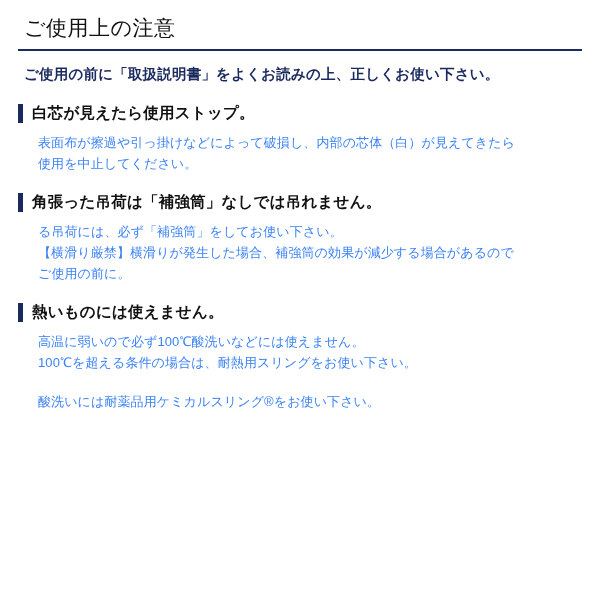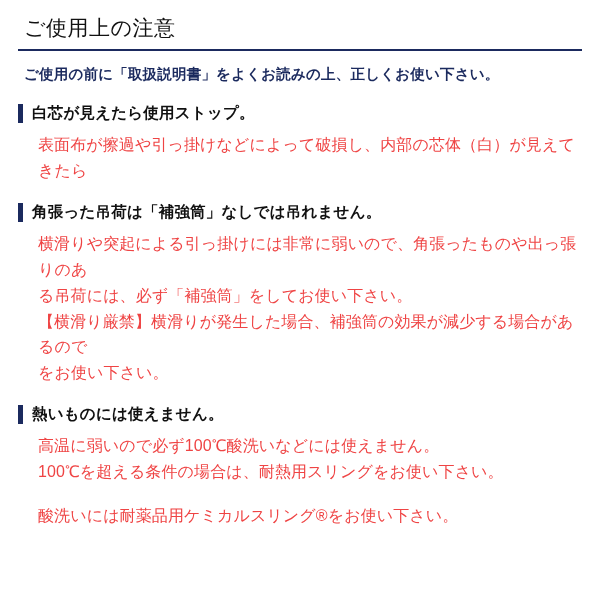--- a/index.html
+++ b/index.html
@@ -59,23 +59,23 @@
   }
   .sec-title {
     font-size: 15.5px;
     font-weight: bold;
     color: #111111;
     line-height: 1.2;
     letter-spacing: 0.2px;
   }
   .sec-body {
     padding-left: 20px;
-    font-size: 16px;
+    font-size: 13px;
     line-height: 1.62;
-    color: #ef4444;
+    color: #3b82f6;
     letter-spacing: 0.1px;
   }
   .sec-body p {
     margin: 0;
   }
 </style>
 </head>
 <body>
 
 <div class="page">
@@ -85,33 +85,33 @@
 
   <div class="lead">ご使用の前に「取扱説明書」をよくお読みの上、正しくお使い下さい。</div>
 
   <div class="section">
     <div class="sec-head">
       <span class="sec-bar"></span>
       <span class="sec-title">白芯が見えたら使用ストップ。</span>
     </div>
     <div class="sec-body">
       <p>表面布が擦過や引っ掛けなどによって破損し、内部の芯体（白）が見えてきたら</p>
+      <p>使用を中止してください。</p>
     </div>
   </div>
 
   <div class="section">
     <div class="sec-head">
       <span class="sec-bar"></span>
       <span class="sec-title">角張った吊荷は「補強筒」なしでは吊れません。</span>
     </div>
     <div class="sec-body">
-      <p>横滑りや突起による引っ掛けには非常に弱いので、角張ったものや出っ張りのあ</p>
       <p>る吊荷には、必ず「補強筒」をしてお使い下さい。</p>
       <p>【横滑り厳禁】横滑りが発生した場合、補強筒の効果が減少する場合があるので</p>
-      <p>をお使い下さい。</p>
+      <p>ご使用の前に。</p>
     </div>
   </div>
 
   <div class="section">
     <div class="sec-head">
       <span class="sec-bar"></span>
       <span class="sec-title">熱いものには使えません。</span>
     </div>
     <div class="sec-body">
       <p>高温に弱いので必ず100℃酸洗いなどには使えません。</p>

